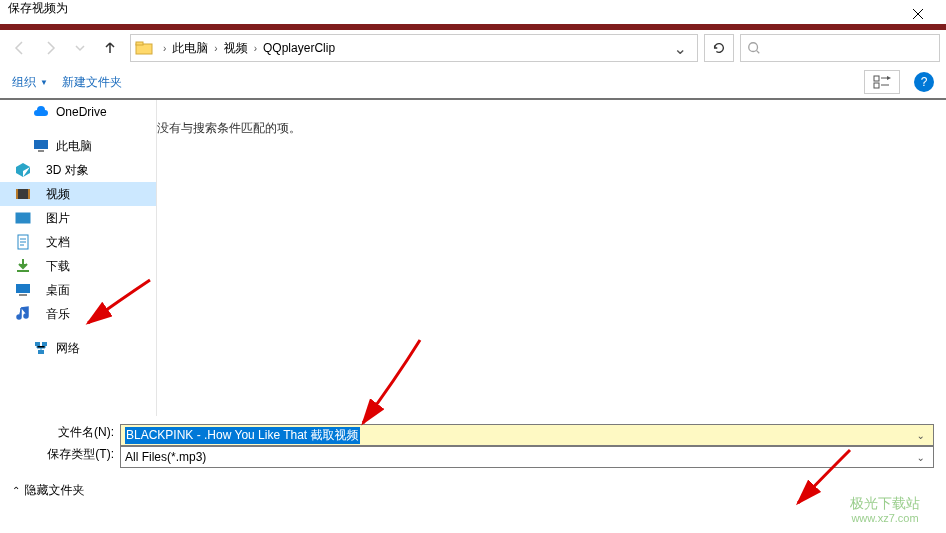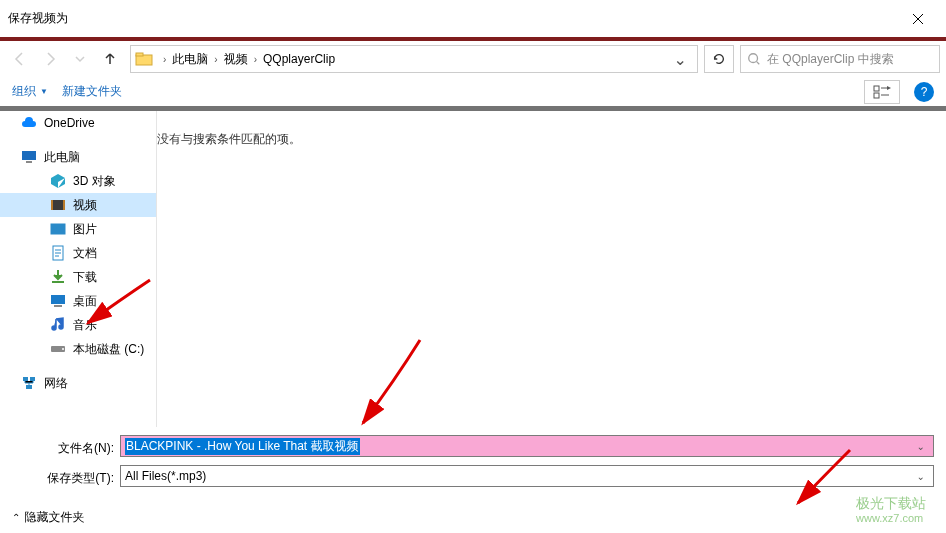--- a/index.html
+++ b/index.html
@@ -1,72 +1,72 @@
 <!DOCTYPE html>
 <html><head>
 <meta charset="utf-8">
 <style>
 * { margin: 0; padding: 0; box-sizing: border-box; font-family: "Microsoft YaHei", "Segoe UI", sans-serif; }
 body { width: 946px; height: 533px; background: #fff; position: relative; overflow: hidden; }
 
-.titlebar { height: 41px; display: flex; align-items: center; padding: 0 8px; border-bottom: 4px solid #7f1d1d; }
+.titlebar { height: 30px; display: flex; padding: 0 8px; border-bottom: 6px solid #7f1d1d; }
 .titlebar-text { font-size: 12px; flex: 1; }
 .close-btn { width: 40px; height: 28px; display: flex; align-items: center; justify-content: center; cursor: pointer; }
 .close-btn svg { width: 10px; height: 10px; }
 
 .navbar { height: 36px; display: flex; align-items: center; padding: 4px 6px; gap: 2px; }
 .nav-btn { width: 28px; height: 28px; display: flex; align-items: center; justify-content: center; cursor: pointer; border-radius: 2px; }
 .nav-btn.disabled { opacity: 0.4; cursor: default; }
 .nav-btn svg { width: 16px; height: 16px; }
 .breadcrumb-bar { flex: 1; height: 28px; border: 1px solid #ccc; display: flex; align-items: center; padding: 0 4px; margin: 0 4px; background: #fff; }
 .folder-icon { width: 18px; height: 18px; margin-right: 6px; }
 .crumb { font-size: 12px; padding: 0 2px; cursor: pointer; }
 .chevron { padding: 0 4px; font-size: 10px; color: #555; cursor: pointer; }
 .crumb-drop { margin-left: auto; padding: 0 6px; color: #555; cursor: pointer; }
 .refresh-btn { width: 30px; height: 28px; border: 1px solid #ccc; display: flex; align-items: center; justify-content: center; margin-right: 4px; cursor: pointer; }
 .search-box { width: 200px; height: 28px; border: 1px solid #ccc; display: flex; align-items: center; padding: 0 6px; }
 .search-box svg { width: 14px; height: 14px; margin-right: 6px; opacity: 0.6; }
 .search-ph { font-size: 12px; color: #888; }
 
-.toolbar { height: 34px; display: flex; align-items: center; padding: 0 12px; border-bottom: 5px solid #737373; gap: 14px; }
+.toolbar { height: 34px; display: flex; align-items: center; padding: 0 12px; border-bottom: 2px solid #737373; gap: 14px; }
 .tool-link { font-size: 12px; color: #1a6bbd; cursor: pointer; display: flex; align-items: center; }
 .tool-link .dd { font-size: 8px; margin-left: 4px; }
 .spacer { flex: 1; }
 .view-btn { width: 36px; height: 24px; border: 1px solid #ccc; display: flex; align-items: center; justify-content: center; cursor: pointer; }
 .help-btn { width: 20px; height: 20px; background: #0078d7; color: #fff; border-radius: 50%; display: flex; align-items: center; justify-content: center; font-size: 12px; cursor: pointer; }
 
 .main { display: flex; height: 316px; }
 .sidebar { width: 157px; border-right: 1px solid #e5e5e5; overflow-y: auto; position: relative; }
 .sidebar::-webkit-scrollbar { width: 16px; }
 .sidebar::-webkit-scrollbar-track { background: #f0f0f0; }
 .sidebar::-webkit-scrollbar-thumb { background: #c0c0c0; }
-.tree-item { display: flex; align-items: center; height: 24px; padding-left: 20px; font-size: 12px; cursor: pointer; }
-.tree-item.indent { padding-left: 49px; }
+.tree-item { display: flex; align-items: center; height: 24px; padding-left: 32px; font-size: 12px; cursor: pointer; }
+.tree-item.indent { padding-left: 14px; gap: 8px; }
 .tree-item.selected { background: #cce8ff; }
 .tree-item .ticon { width: 18px; height: 18px; margin-right: 6px; flex-shrink: 0; }
 .content { flex: 1; display: flex; align-items: flex-start; justify-content: flex-start; padding-top: 20px; }
 .empty-msg { font-size: 12px; color: #333; }
 
 .bottom { padding: 8px 12px 4px; }
-.field-row { display: flex; align-items: flex-end; margin-bottom: 8px; }
+.field-row { display: flex; align-items: flex-start; }
 .field-label { width: 108px; text-align: right; font-size: 12px; padding-right: 6px; }
 .field-input { flex: 1; height: 22px; border: 1px solid #7a7a7a; font-size: 12px; padding: 0 4px; position: relative; display: flex; align-items: center; }
-.field-input.filename { background: #f9a8d4; }
+.field-input.filename { background: #fef9c3; }
 .field-input.filename .selected-text { background: #0078d7; color: #fff; padding: 0 1px; }
 .field-input .dd-arrow { margin-left: auto; padding: 0 4px; color: #555; cursor: pointer; font-size: 10px; }
 
 .footer { display: flex; align-items: center; padding: 10px 12px; }
 .hide-folders { font-size: 12px; cursor: pointer; display: flex; align-items: center; }
 .hide-folders .caret { margin-right: 4px; font-size: 10px; }
 .btn { width: 86px; height: 24px; border: 1px solid #999; background: #e1e1e1; font-size: 12px; cursor: pointer; margin-left: 8px; display: flex; align-items: center; justify-content: center; }
 
 .arrow { position: absolute; pointer-events: none; }
 .arrow svg { overflow: visible; }
 
-.watermark { position: absolute; right: 20px; bottom: 8px; font-size: 11px; color: rgba(100,180,80,0.65); pointer-events: none; text-align: left; line-height: 1.2; }
+.watermark { position: absolute; right: 26px; bottom: 8px; font-size: 11px; color: rgba(100,180,80,0.65); pointer-events: none; text-align: center; line-height: 1.2; }
 .watermark .cn { font-size: 14px; }
 
 
 .ic-cloud { fill: #0a84ff; }
 .ic-pc { fill: #1a6bbd; }
 .ic-3d { fill: #2aa5c8; }
 .ic-pic { fill: #2a8ac8; }
 .ic-dl { fill: #4a9a3a; }
 .ic-music { fill: #2a6ac8; }
 .ic-desk { fill: #1a7ac8; }
@@ -126,21 +126,20 @@
         <path d="M3 8 A5 5 0 1 1 5 12" stroke="#333" stroke-width="1.5" fill="none"></path>
         <path d="M3 5 L3 8 L6 8" stroke="#333" stroke-width="1.5" fill="none"></path>
       </svg>
   </div>
 
   <div class="search-box">
     <svg viewBox="0 0 16 16">
         <circle cx="7" cy="7" r="5" stroke="#666" stroke-width="1.5" fill="none"></circle>
         <path d="M11 11 L14 14" stroke="#666" stroke-width="1.5"></path>
       </svg>
-    <span class="search-ph">在 QQplayerClip 中搜索</span>
   </div>
 </div>
 
 <div class="toolbar">
   <span class="tool-link">
       <span>组织</span>
       <span class="dd">▼</span>
     </span>
   <span class="tool-link">新建文件夹</span>
   <div class="spacer"></div>
@@ -214,27 +213,20 @@
           <rect x="5" y="13" width="8" height="2" fill="#888"></rect>
         </svg>
       <span>桌面</span>
     </div>
     <div class="tree-item indent">
       <svg class="ticon" viewBox="0 0 18 18">
           <path class="ic-music" d="M7 3 v9 a2 2 0 1 1 -2-2 M7 3 l7-1 v9 a2 2 0 1 1 -2-2" fill="none" stroke="#2a6ac8" stroke-width="1.5"></path>
         </svg>
       <span>音乐</span>
     </div>
-    <div class="tree-item indent">
-      <svg class="ticon" viewBox="0 0 18 18">
-          <rect class="ic-disk" x="2" y="6" width="14" height="6" rx="1"></rect>
-          <circle cx="14" cy="9" r="1" fill="#fff"></circle>
-        </svg>
-      <span>本地磁盘 (C:)</span>
-    </div>
     <div style="height:10px"></div>
     <div class="tree-item">
       <svg class="ticon" viewBox="0 0 18 18">
           <rect class="ic-net" x="3" y="3" width="5" height="4"></rect>
           <rect class="ic-net" x="10" y="3" width="5" height="4"></rect>
           <rect class="ic-net" x="6" y="11" width="6" height="4"></rect>
           <path d="M5 7 v2 h8 v-2 M9 9 v2" stroke="#2a8ac8"></path>
         </svg>
       <span>网络</span>
     </div>

